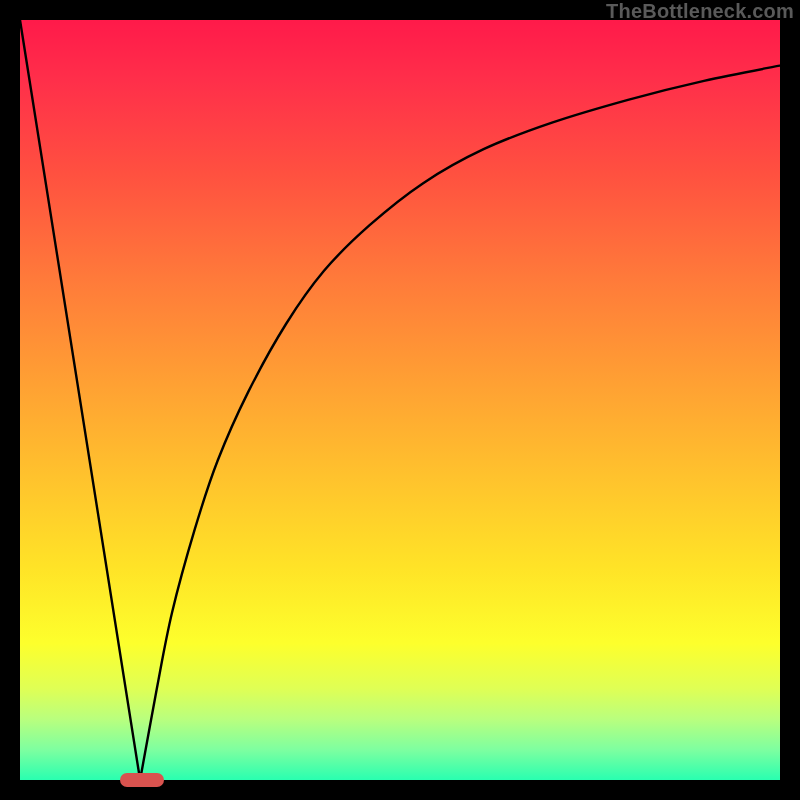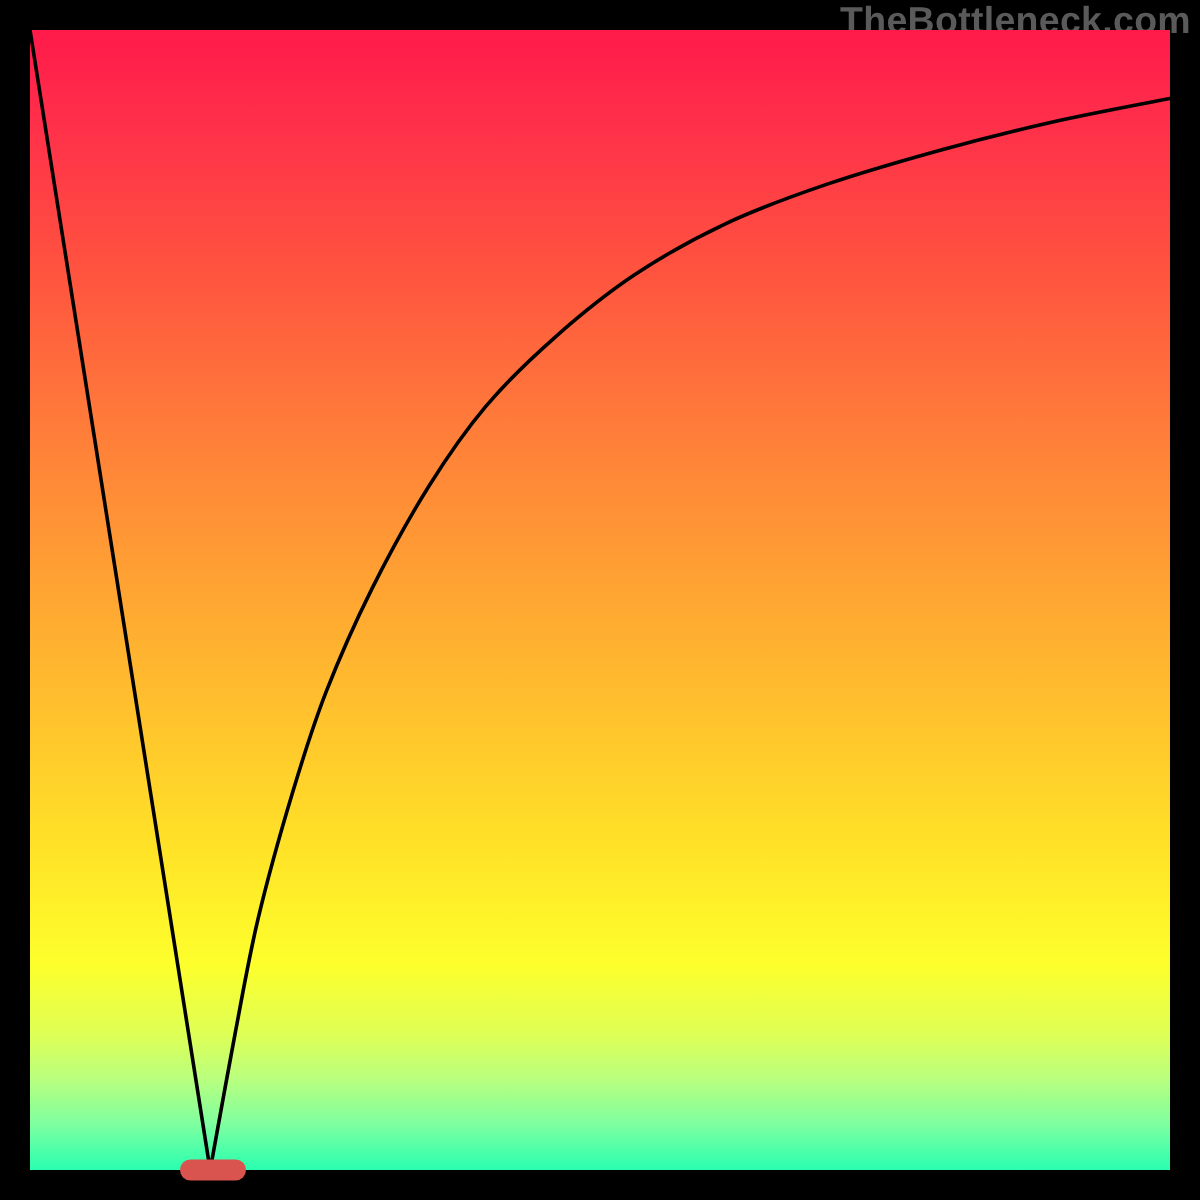--- a/index.html
+++ b/index.html
@@ -43,21 +43,21 @@
     position: absolute;
     background: #d9534f;
     border-radius: 8px;
     height: 14px;
   }
   .watermark {
     position: absolute;
     top: 0px;
     right: 6px;
     font-family: Arial, Helvetica, sans-serif;
-    font-size: 25px;
+    font-size: 20px;
     font-weight: 600;
     color: #5a5a5a;
     letter-spacing: 0.2px;
   }
 </style>
 </head>
 <body>
 
 <div class="chart-container">
   <div class="watermark">TheBottleneck.com</div>

